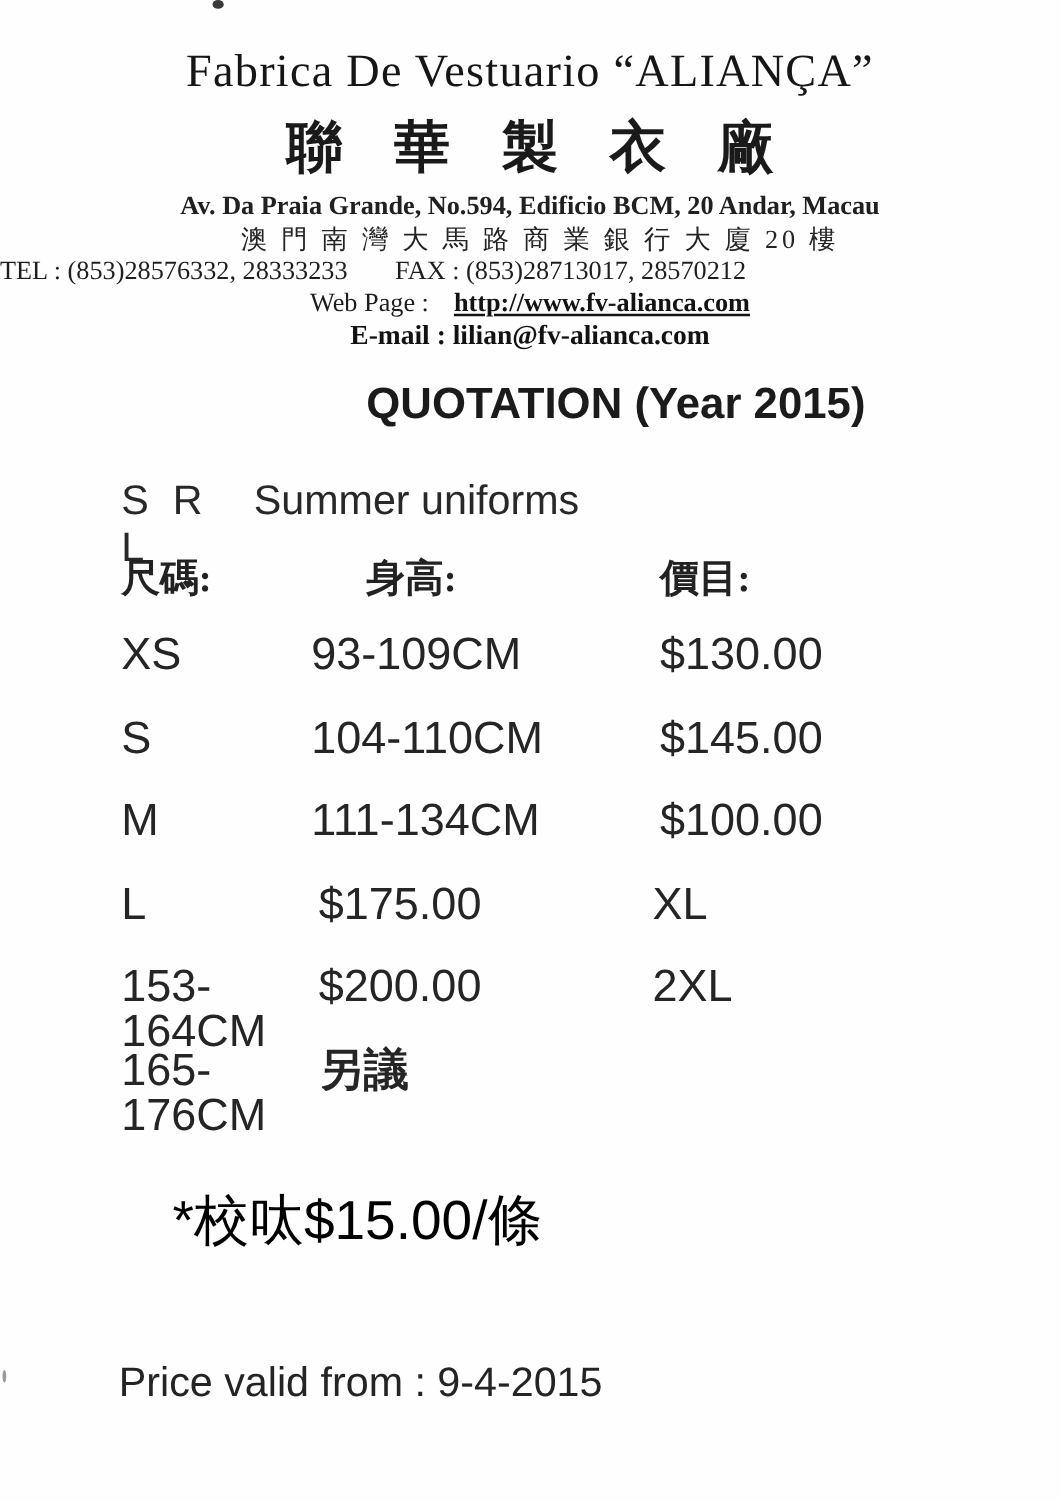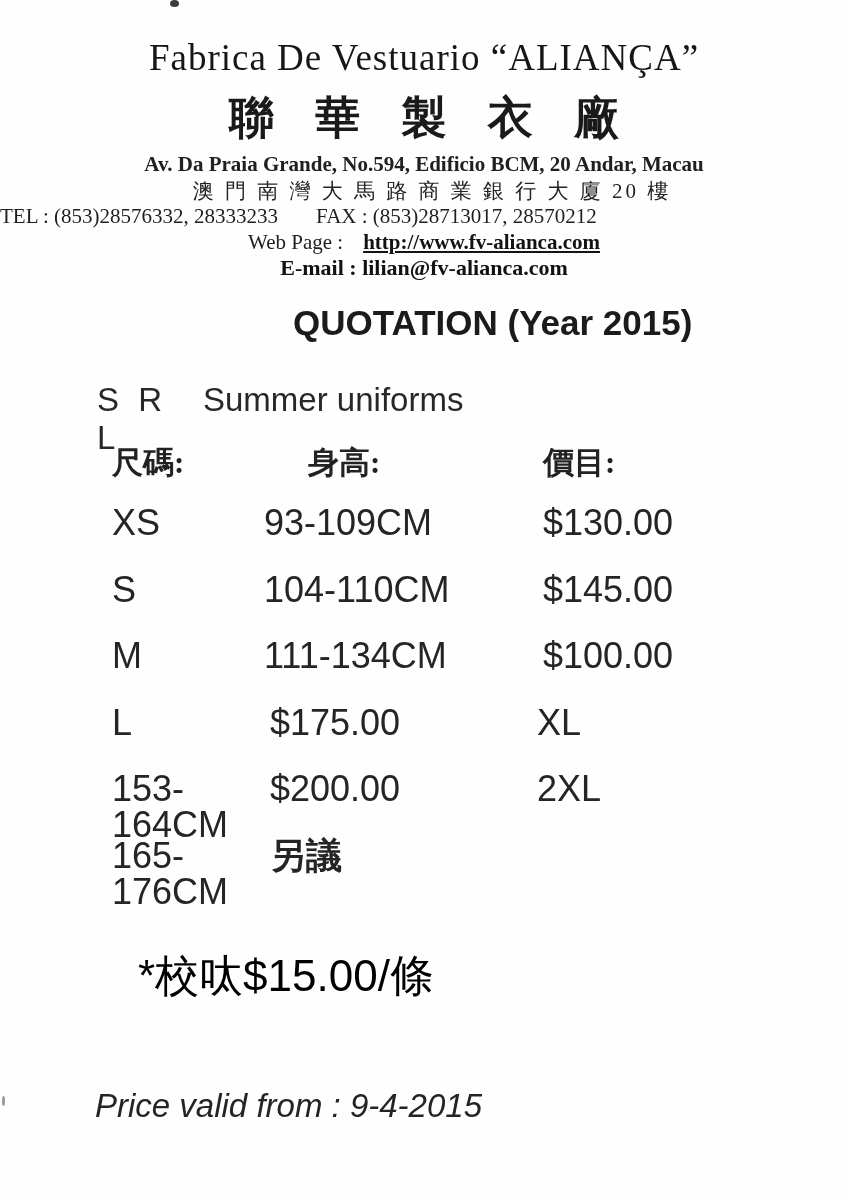--- a/index.html
+++ b/index.html
@@ -98,21 +98,21 @@
     font-size: 33px;
     color: #282828;
   }
   .subject-code {
     width: 106px;
     letter-spacing: 5px;
   }
 
   .size-table {
     position: absolute;
-    left: 112px;
+    left: 97px;
     top: 434px;
     display: grid;
     grid-template-columns: 152px 273px 240px;
     grid-template-rows: 71px repeat(6, 66.5px);
   }
   .size-table .cell {
     font-size: 36px;
     color: #252525;
     line-height: 1.0;
   }
@@ -134,21 +134,20 @@
     font-size: 44px;
     color: #000000;
     margin-left: 44px;
   }
   .validity {
     position: absolute;
     left: 95px;
     top: 1087px;
     font-size: 33px;
     color: #242424;
-    font-style: italic;
   }
 
   
   .speck {
     position: absolute;
     background: #3a3a3a;
     border-radius: 50%;
   }
   .speck1 { left: 170px; top: 0; width: 9px; height: 7px; }
   .speck2 { left: 2px; top: 1096px; width: 3px; height: 10px; background:#9a9a9a; }

